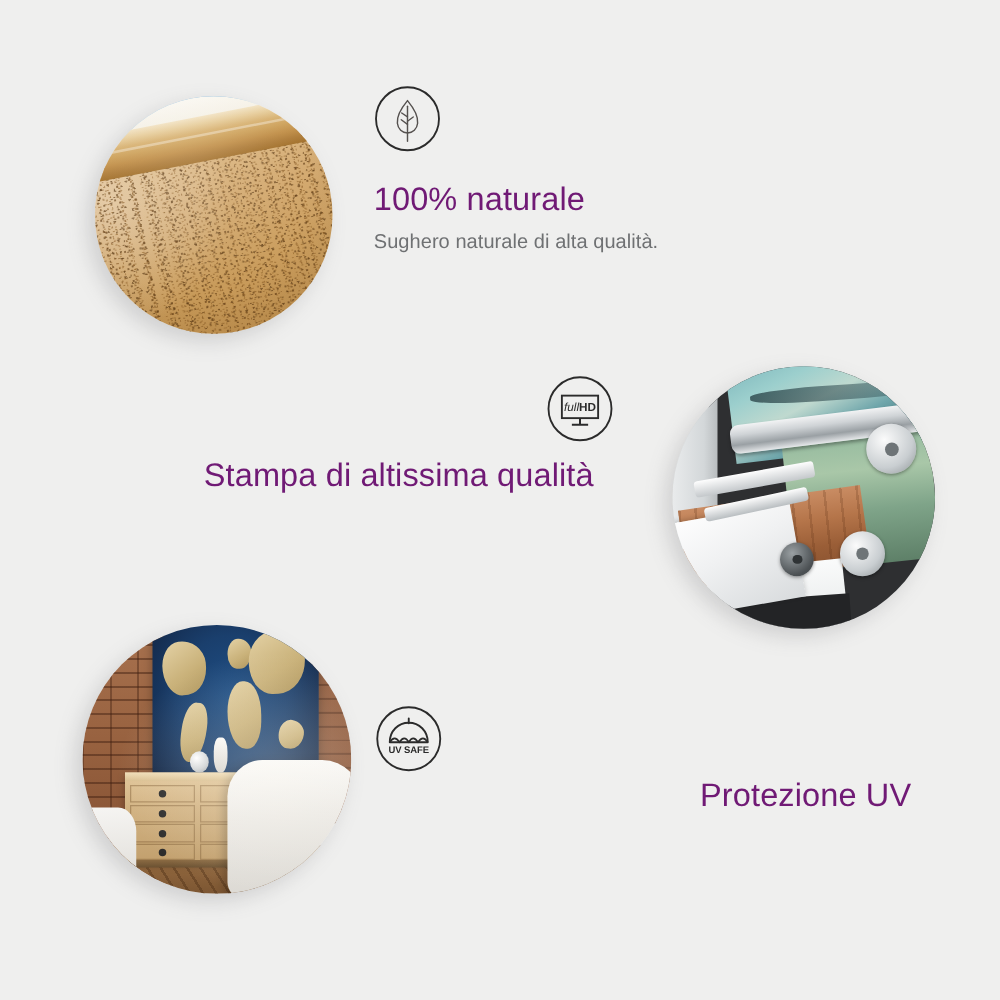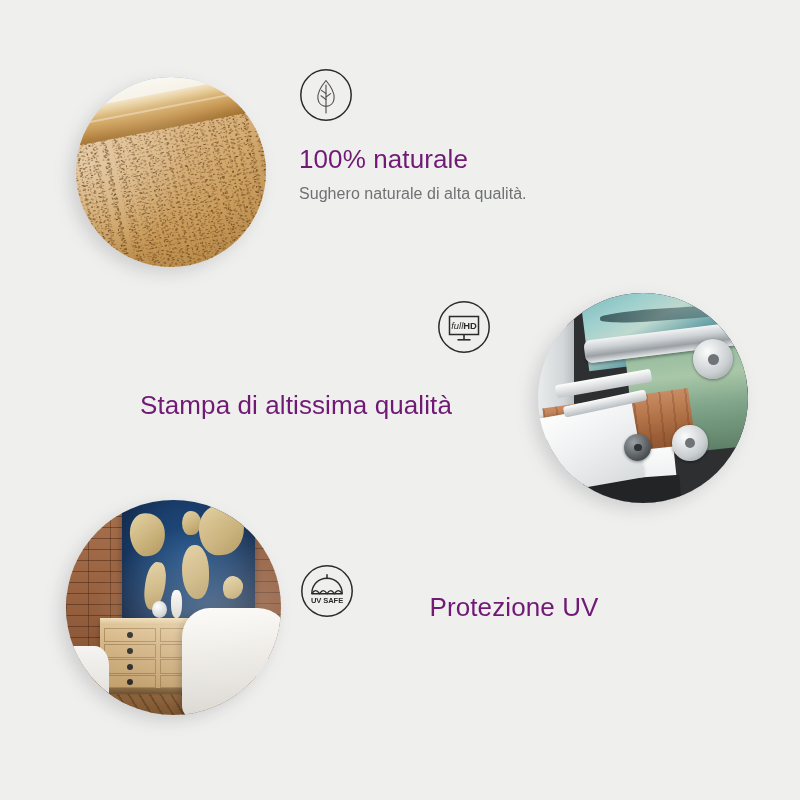--- a/index.html
+++ b/index.html
@@ -247,22 +247,22 @@
   .block { position:absolute; }
   .title {
     font-size:26px; font-weight:normal; color:#701a75;
     letter-spacing:.1px; line-height:1.25;
   }
   .subtitle {
     font-size:16px; color:#6f7173; line-height:1.42; margin-top:7px;
     letter-spacing:.05px;
   }
   #block-natural  { left:299px; top:143px; width:430px; text-align:left; }
-  #block-print    { left:140px; top:389px; width:358px; text-align:left; }
-  #block-uv       { left:299px; top:591px; width:430px; text-align:center; }
+  #block-print    { left:140px; top:364px; width:358px; text-align:center; }
+  #block-uv       { left:299px; top:620px; width:430px; text-align:right; }
 </style>
 </head>
 <body>
 
 <div class="stage">
 
   <div class="photo" id="photo-cork">
     <div class="inner">
       <div class="cork-body">
         <div class="cork-grain"></div>

